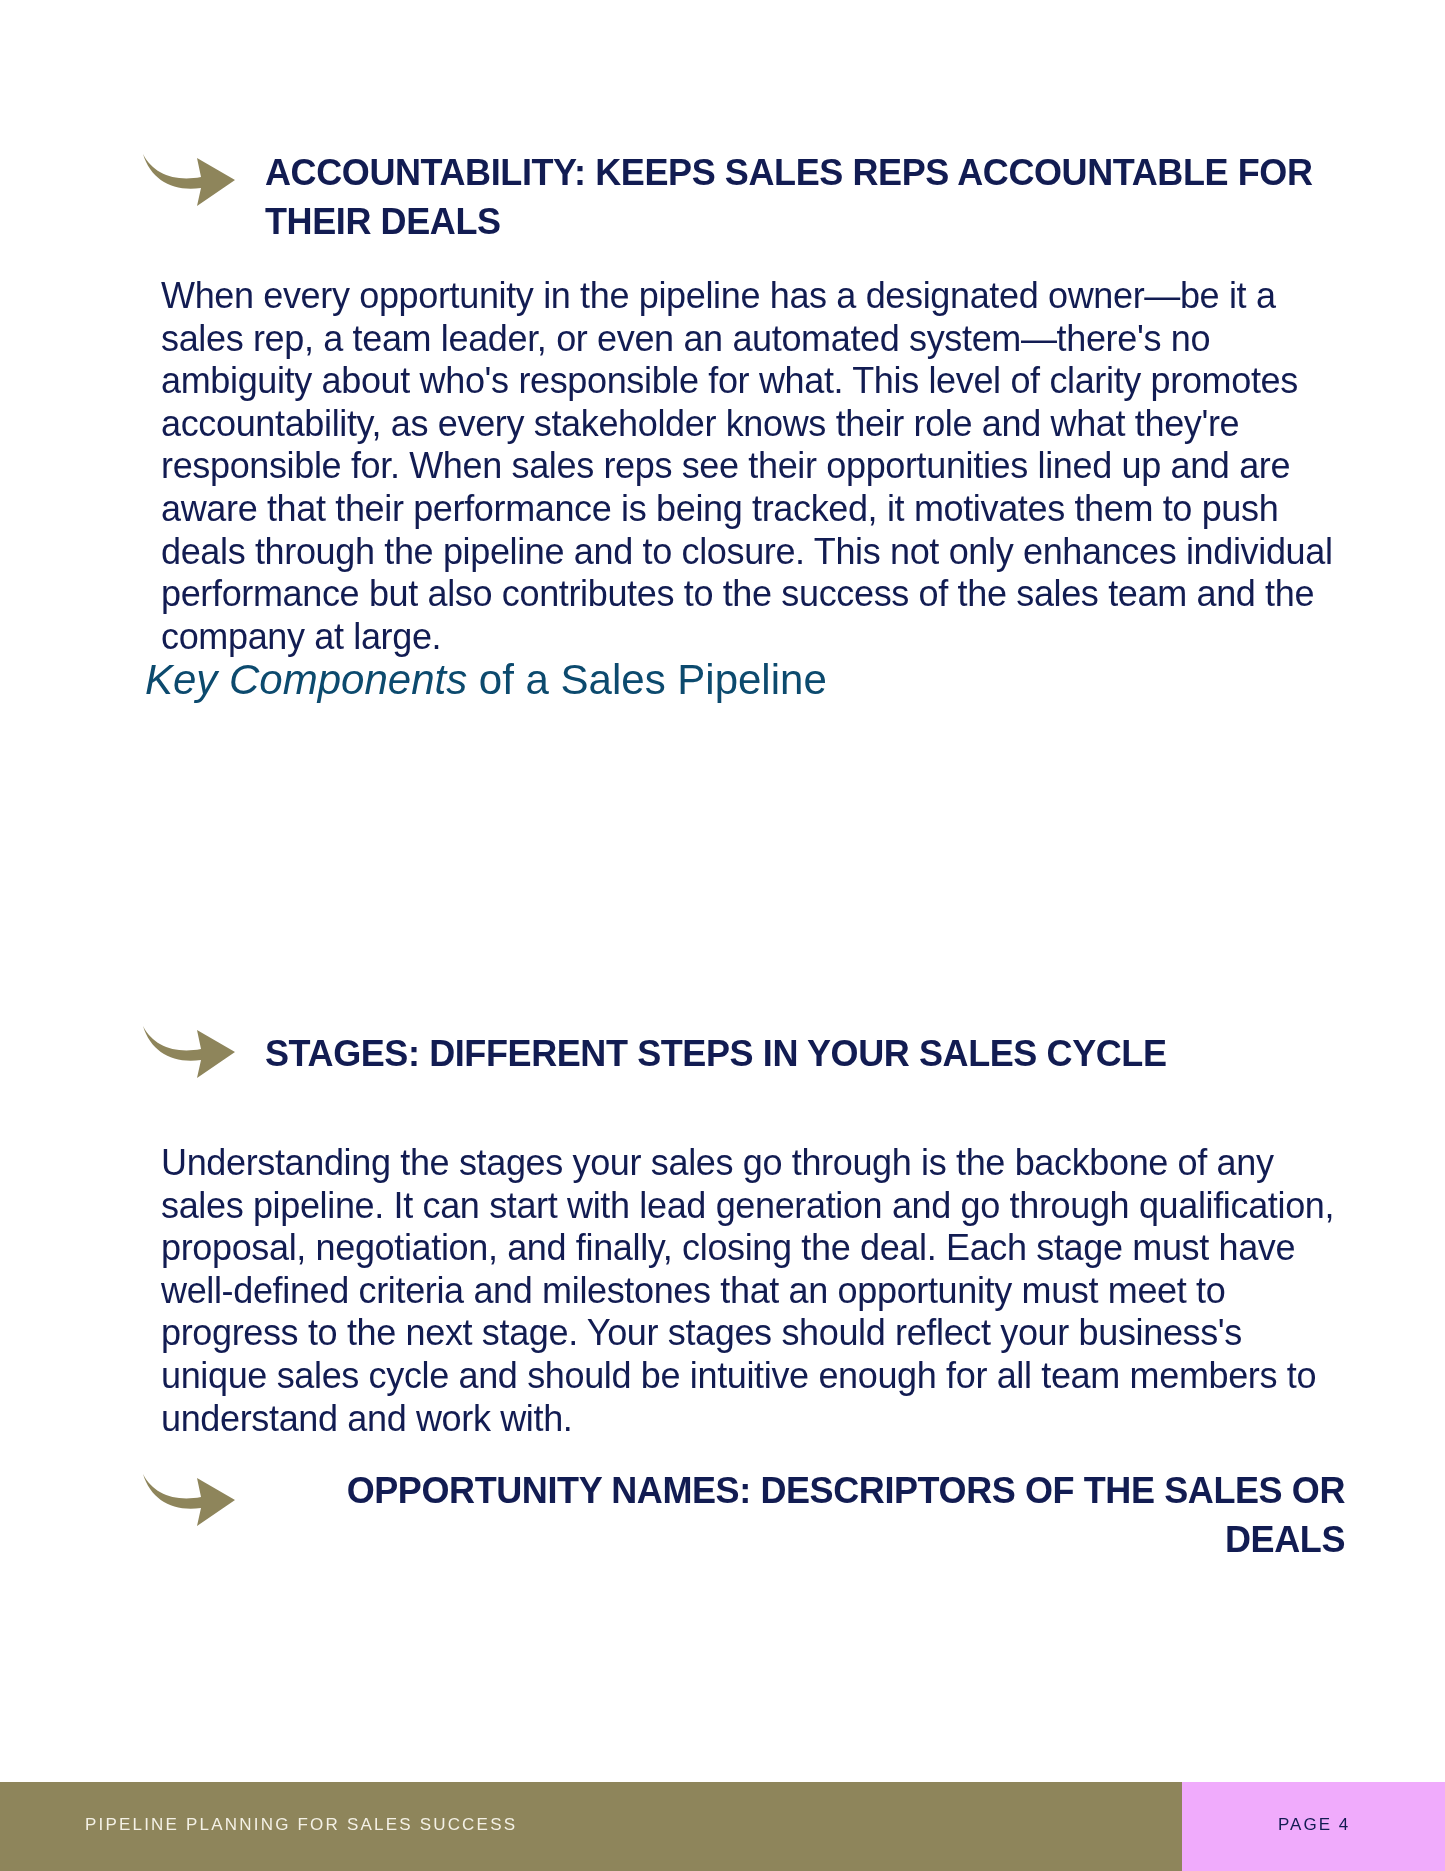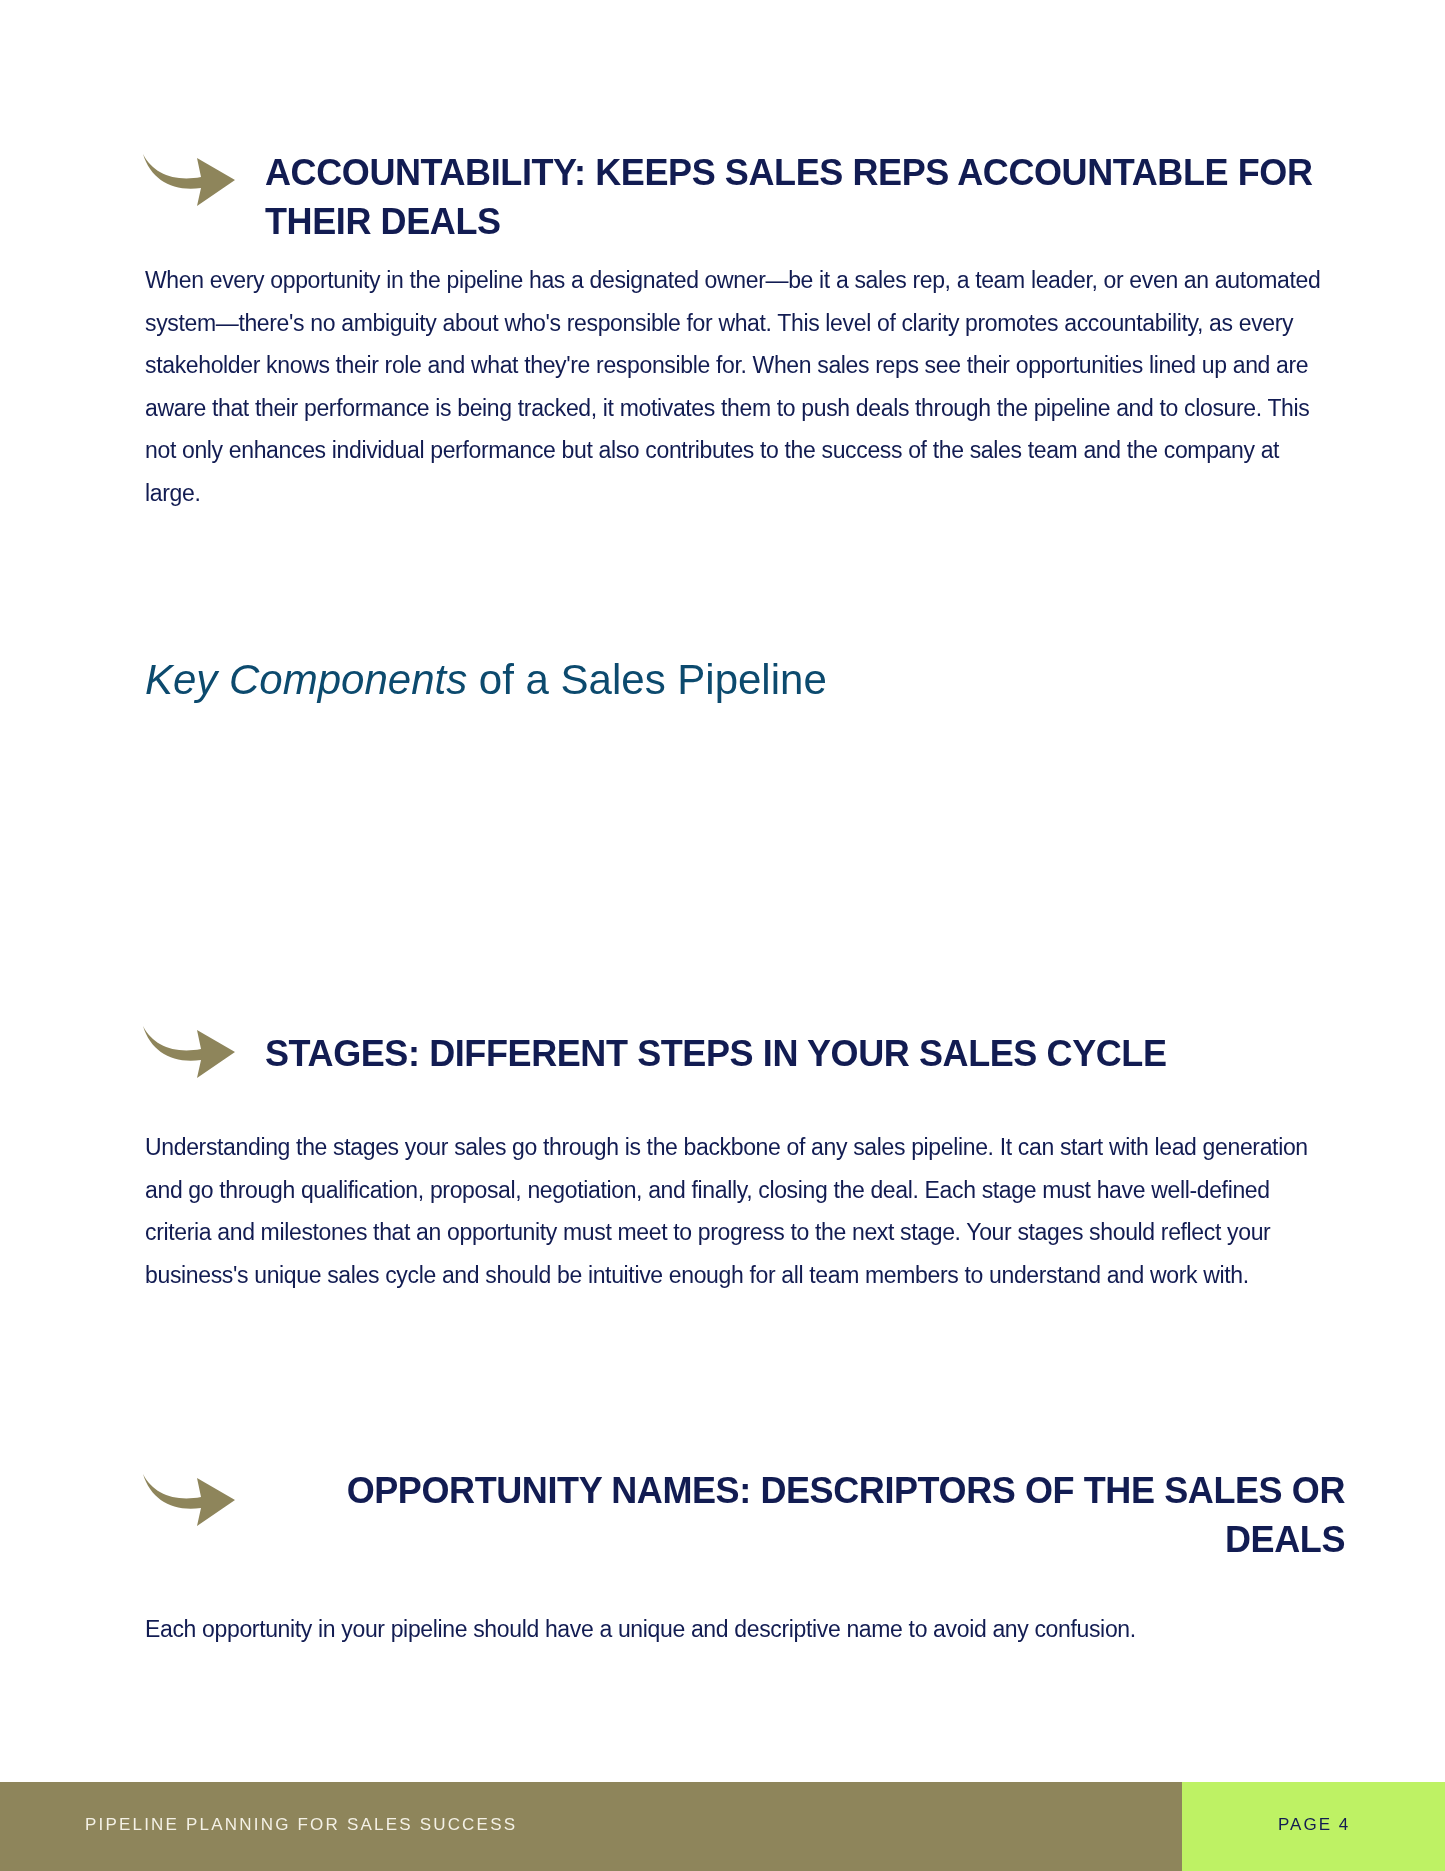--- a/index.html
+++ b/index.html
@@ -38,24 +38,24 @@
       font-size: 36px;
       line-height: 49px;
       letter-spacing: -0.4px;
       color: #121c52;
       text-transform: uppercase;
     }
     .body-text {
       position: absolute;
       left: 145px;
       width: 1180px;
-      margin: 0;
+      margin: 16px;
       font-family: "Liberation Sans", sans-serif;
       font-weight: 400;
-      font-size: 23px;
+      font-size: 36px;
       line-height: 42.6px;
       letter-spacing: -0.35px;
       color: #121c52;
     }
 
     .kc-title {
       position: absolute;
       left: 145px;
       top: 652px;
       margin: 0;
@@ -109,21 +109,21 @@
       width: 1265px;
       height: 89px;
       background: #8e855b;
     }
     .footer-right {
       position: absolute;
       left: 1182px;
       top: 0;
       width: 263px;
       height: 89px;
-      background: #bef264;
+      background: #f0abfc;
     }
     .footer-title {
       position: absolute;
       left: 85px;
       top: 33px;
       font-family: "Liberation Sans", sans-serif;
       font-size: 17px;
       letter-spacing: 2.2px;
       color: #f4f1e6;
     }
@@ -162,21 +162,20 @@
     <h2 class="section-title" style="top:1021px;">STAGES: DIFFERENT STEPS IN YOUR SALES CYCLE</h2>
   </div>
   <p class="body-text" style="top:1126px;">Understanding the stages your sales go through is the backbone of any sales pipeline. It can start with lead generation and go through qualification, proposal, negotiation, and finally, closing the deal. Each stage must have well-defined criteria and milestones that an opportunity must meet to progress to the next stage. Your stages should reflect your business's unique sales cycle and should be intuitive enough for all team members to understand and work with.</p>
 
   <div class="section-head">
     <svg class="arrow-icon" style="top:1470px;" viewBox="0 0 92 56">
       <path d="M0 4 C10 24 32 32 58 27 L54 8 L92 30 L54 56 L58 38 C30 42 8 30 0 4 Z" fill="#8e855b"></path>
     </svg>
     <h2 class="section-title" style="top:1458px;text-align:right;">OPPORTUNITY NAMES: DESCRIPTORS OF THE SALES OR DEALS</h2>
   </div>
-  <p class="body-text" style="top:1608px;">Each opportunity in your pipeline should have a unique and descriptive name to avoid any confusion.</p>
 
   <div class="footer">
     <div class="footer-left">
       <span class="footer-title">PIPELINE PLANNING FOR SALES SUCCESS</span>
     </div>
     <div class="footer-right">
       <span class="footer-page">PAGE 4</span>
     </div>
   </div>
 

